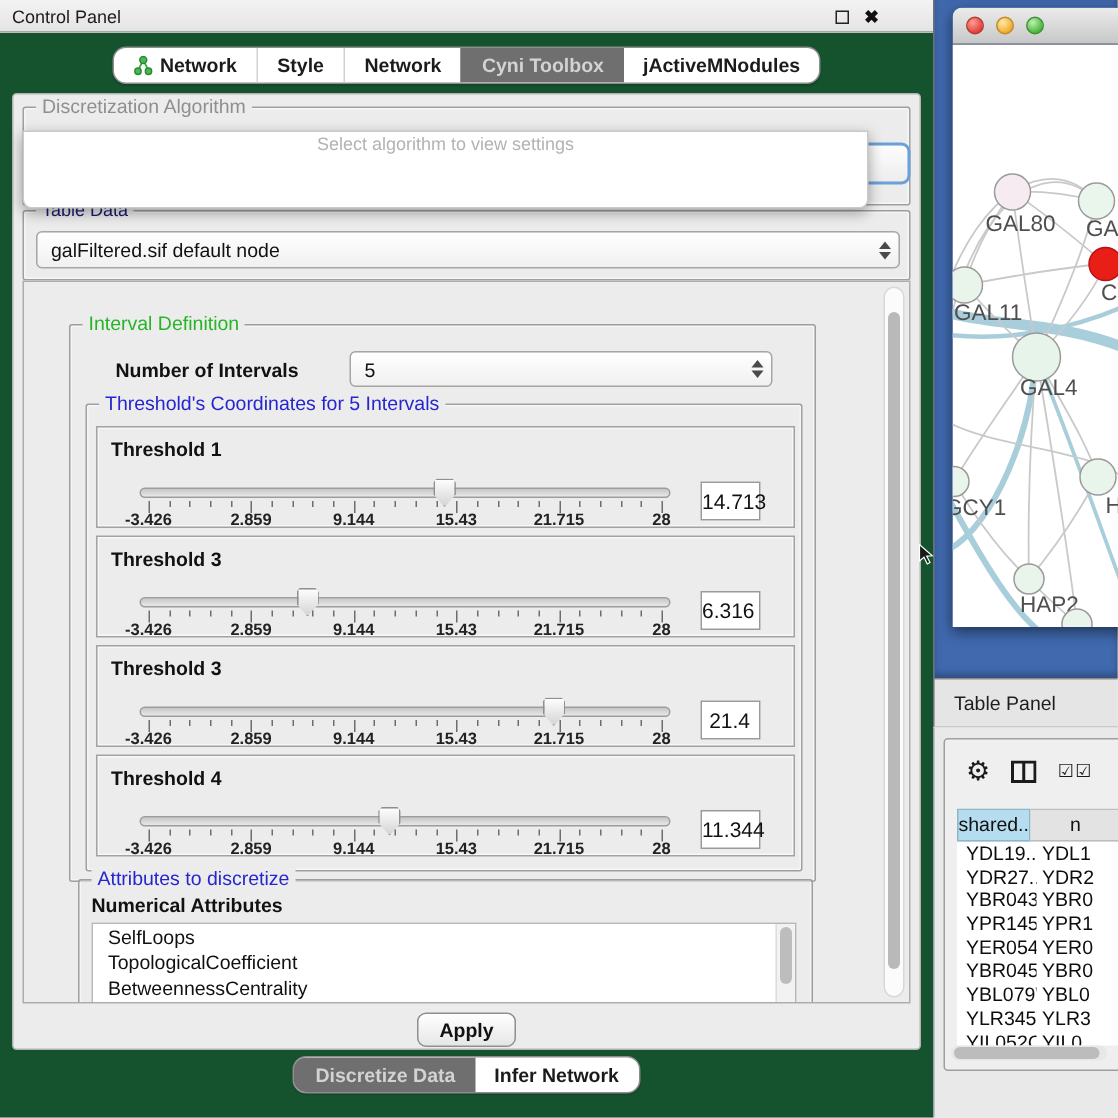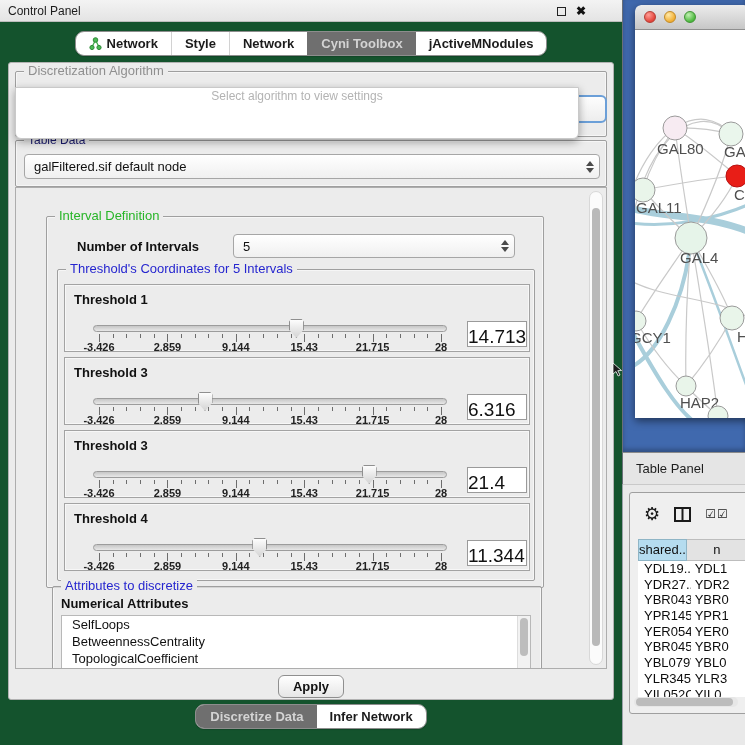--- a/index.html
+++ b/index.html
@@ -83,22 +83,22 @@
     background:linear-gradient(#c6c6c6,#e8e8e8); border:1px solid #9c9c9c; }
   .thumb-ptr { position:absolute; top:0; width:15px; height:19px;
     background:linear-gradient(#fdfdfd,#d5d5d5); border:1px solid #8f8f8f;
     clip-path:polygon(15% 0,85% 0,100% 15%,100% 55%,50% 100%,0 55%,0 15%); }
   .ticks { position:absolute; left:0; top:15px; width:354px; height:9px; }
   .tick { position:absolute; top:0; width:1px; background:#6d6d6d; }
   .tick.minor { height:4px; }
   .tick.major { height:8px; }
   .tick-labels { position:absolute; left:0; top:22px; width:354px; height:12px; }
   .tick-lab { position:absolute; transform:translateX(-50%); font-size:11px; font-weight:bold; color:#222; white-space:nowrap; }
-  .t-value { position:absolute; left:402px; top:36px; width:60px; height:26px; background:#fff;
-    border:1px solid #9a9a9a; font-size:19px; color:#111; text-align:left;
+  .t-value { position:absolute; left:402px; top:36px; width:40px; height:26px; background:#fff;
+    border:1px solid #9a9a9a; font-size:14px; color:#111; text-align:right;
     padding:4px 6px 0 0; }
 
   #attr-group { left:36px; top:398px; width:490px; height:200px; }
   #attr-group>.legend { color:#2626cf; font-size:13px; }
   #attr-label { position:absolute; left:8px; top:9px; font-size:13px; font-weight:bold; color:#111; }
   #attr-list { position:absolute; left:8px; top:28px; width:470px; height:160px;
     background:#fff; border:1px solid #b8b8b8; overflow:hidden; }
   .attr-item { font-size:13px; color:#111; line-height:17px; padding-left:10px; white-space:nowrap; }
   #attr-scroll { position:absolute; right:0; top:0; width:13px; height:100%; background:#f2f2f2; border-left:1px solid #ddd; }
   #attr-scroll .thumb { position:absolute; left:2px; top:2px; width:8px; height:38px; background:#bdbdbd; border-radius:4px; }
@@ -404,22 +404,22 @@
             </div>
         </div>
       </div>
 
       <div class="group" id="attr-group">
         <span class="legend">Attributes to discretize</span>
         <span id="attr-label">Numerical Attributes</span>
         <div id="attr-list">
           <div id="attr-items">
               <div class="attr-item">SelfLoops</div>
+              <div class="attr-item">TopologicalCoefficient</div>
               <div class="attr-item">BetweennessCentrality</div>
-              <div class="attr-item">TopologicalCoefficient</div>
             </div>
           <div id="attr-scroll">
               <div class="thumb"></div>
             </div>
         </div>
       </div>
 
       <div id="v-scroll">
           <div class="thumb"></div>
         </div>

